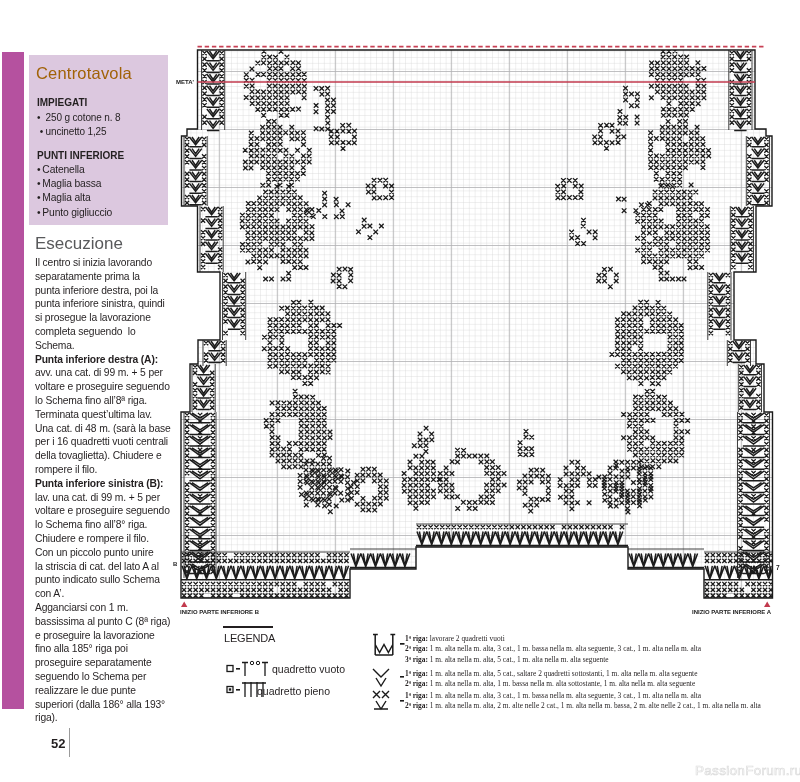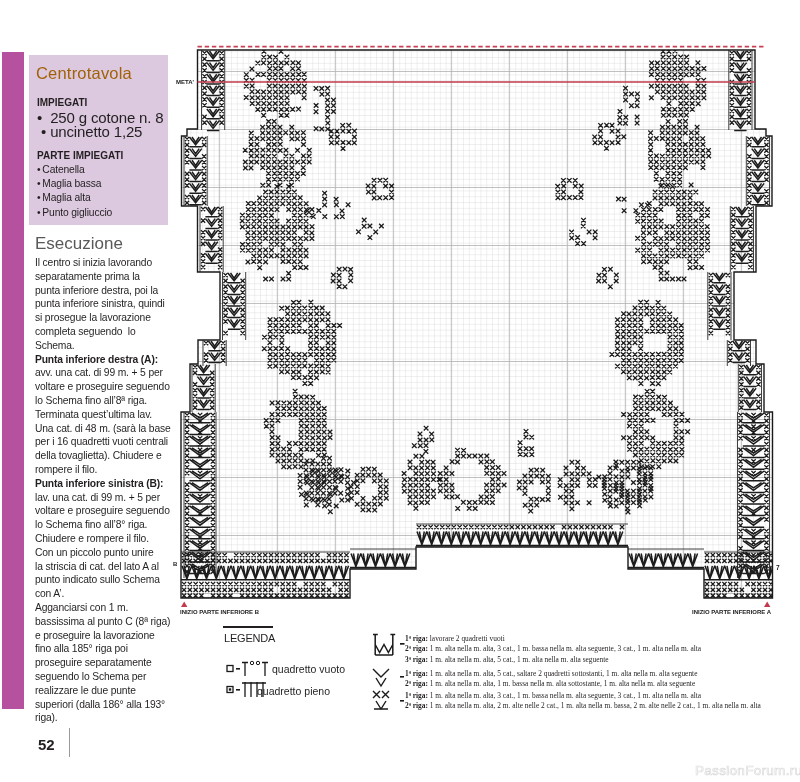--- a/index.html
+++ b/index.html
@@ -7,31 +7,31 @@
 <body>
 
 <div style="position:absolute;left:2px;top:52px;width:22px;height:657px;background:#b5519f"></div>
 
 <div style="position:absolute;left:29px;top:55px;width:139px;height:170px;background:#dcc8df"></div>
 
 <div style="position:absolute;left:36px;top:64px;font-size:16.5px;color:#a16207;letter-spacing:0.2px">Centrotavola</div>
 
 <div style="position:absolute;left:37px;top:97px;font-size:10px;font-weight:bold;color:#231f20">IMPIEGATI</div>
 
-<div style="position:absolute;left:37px;top:111px;font-size:15px;letter-spacing:-0.15px;color:#231f20;line-height:13.5px">•&nbsp; 250 g cotone n. 8<br>&nbsp;• uncinetto 1,25</div>
+<div style="position:absolute;left:37px;top:111px;font-size:10px;letter-spacing:-0.15px;color:#231f20;line-height:13.5px">•&nbsp; 250 g cotone n. 8<br>&nbsp;• uncinetto 1,25</div>
 
-<div style="position:absolute;left:37px;top:150px;font-size:10px;font-weight:bold;color:#231f20">PARTE IMPIEGATI</div>
+<div style="position:absolute;left:37px;top:150px;font-size:10px;font-weight:bold;color:#231f20">PUNTI INFERIORE</div>
 
 <div style="position:absolute;left:37px;top:163px;font-size:10.3px;letter-spacing:-0.15px;color:#231f20;line-height:14.2px">• Catenella<br>• Maglia bassa<br>• Maglia alta<br>• Punto gigliuccio</div>
 
 <div style="position:absolute;left:35px;top:234px;font-size:17px;color:#58595b">Esecuzione</div>
 
 <div style="position:absolute;left:35px;top:256px;width:150px;font-size:10.3px;letter-spacing:-0.15px;color:#231f20;line-height:13.8px;white-space:nowrap">Il centro si inizia lavorando<br>separatamente prima la<br>punta inferiore destra, poi la<br>punta inferiore sinistra, quindi<br>si prosegue la lavorazione<br>completa seguendo&nbsp; lo<br>Schema.<br><b>Punta inferiore destra (A):</b><br>avv. una cat. di 99 m. + 5 per<br>voltare e proseguire seguendo<br>lo Schema fino all’8ª riga.<br>Terminata quest’ultima lav.<br>Una cat. di 48 m. (sarà la base<br>per i 16 quadretti vuoti centrali<br>della tovaglietta). Chiudere e<br>rompere il filo.<br><b>Punta inferiore sinistra (B):</b><br>lav. una cat. di 99 m. + 5 per<br>voltare e proseguire seguendo<br>lo Schema fino all’8° riga.<br>Chiudere e rompere il filo.<br>Con un piccolo punto unire<br>la striscia di cat. del lato A al<br>punto indicato sullo Schema<br>con A’.<br>Agganciarsi con 1 m.<br>bassissima al punto C (8ª riga)<br>e proseguire la lavorazione<br>fino alla 185° riga poi<br>proseguire separatamente<br>seguendo lo Schema per<br>realizzare le due punte<br>superiori (dalla 186° alla 193°<br>riga).</div>
 
-<div style="position:absolute;left:38px;top:736px;font-size:15px;font-weight:bold;color:#231f20">52</div>
+<div style="position:absolute;left:51px;top:736px;font-size:13px;font-weight:bold;color:#231f20">52</div>
 
 <div style="position:absolute;left:69px;top:728px;width:1px;height:29px;background:#9a9a9a"></div>
 
 <svg width="800" height="782" viewBox="0 0 800 782" style="position:absolute;left:0;top:0">
 <defs>
 <pattern id="g" width="5.8" height="5.8" patternUnits="userSpaceOnUse">
   <path d="M5.8 0V5.8H0" fill="none" stroke="#d2d2d4" stroke-width="0.7"></path>
 </pattern>
 <clipPath id="cp">
         <path d="M197.5,50 L755,50 L755,129 L766,129 L766,136 L772,136 L772,206 L756,206 L756,272 L734,272 L734,340 L756,340 L756,364 L764,364 L764,412 L772.5,412 L772.5,598 L704,598 L704,569 L628,569 L628,547 L416,547 L416,569 L350,569 L350,598 L181,598 L181,412 L190,412 L190,364 L198,364 L198,340 L220,340 L220,272 L197.5,272 L197.5,206 L181.5,206 L181.5,136 L187,136 L187,129 L197.5,129 Z"></path>

